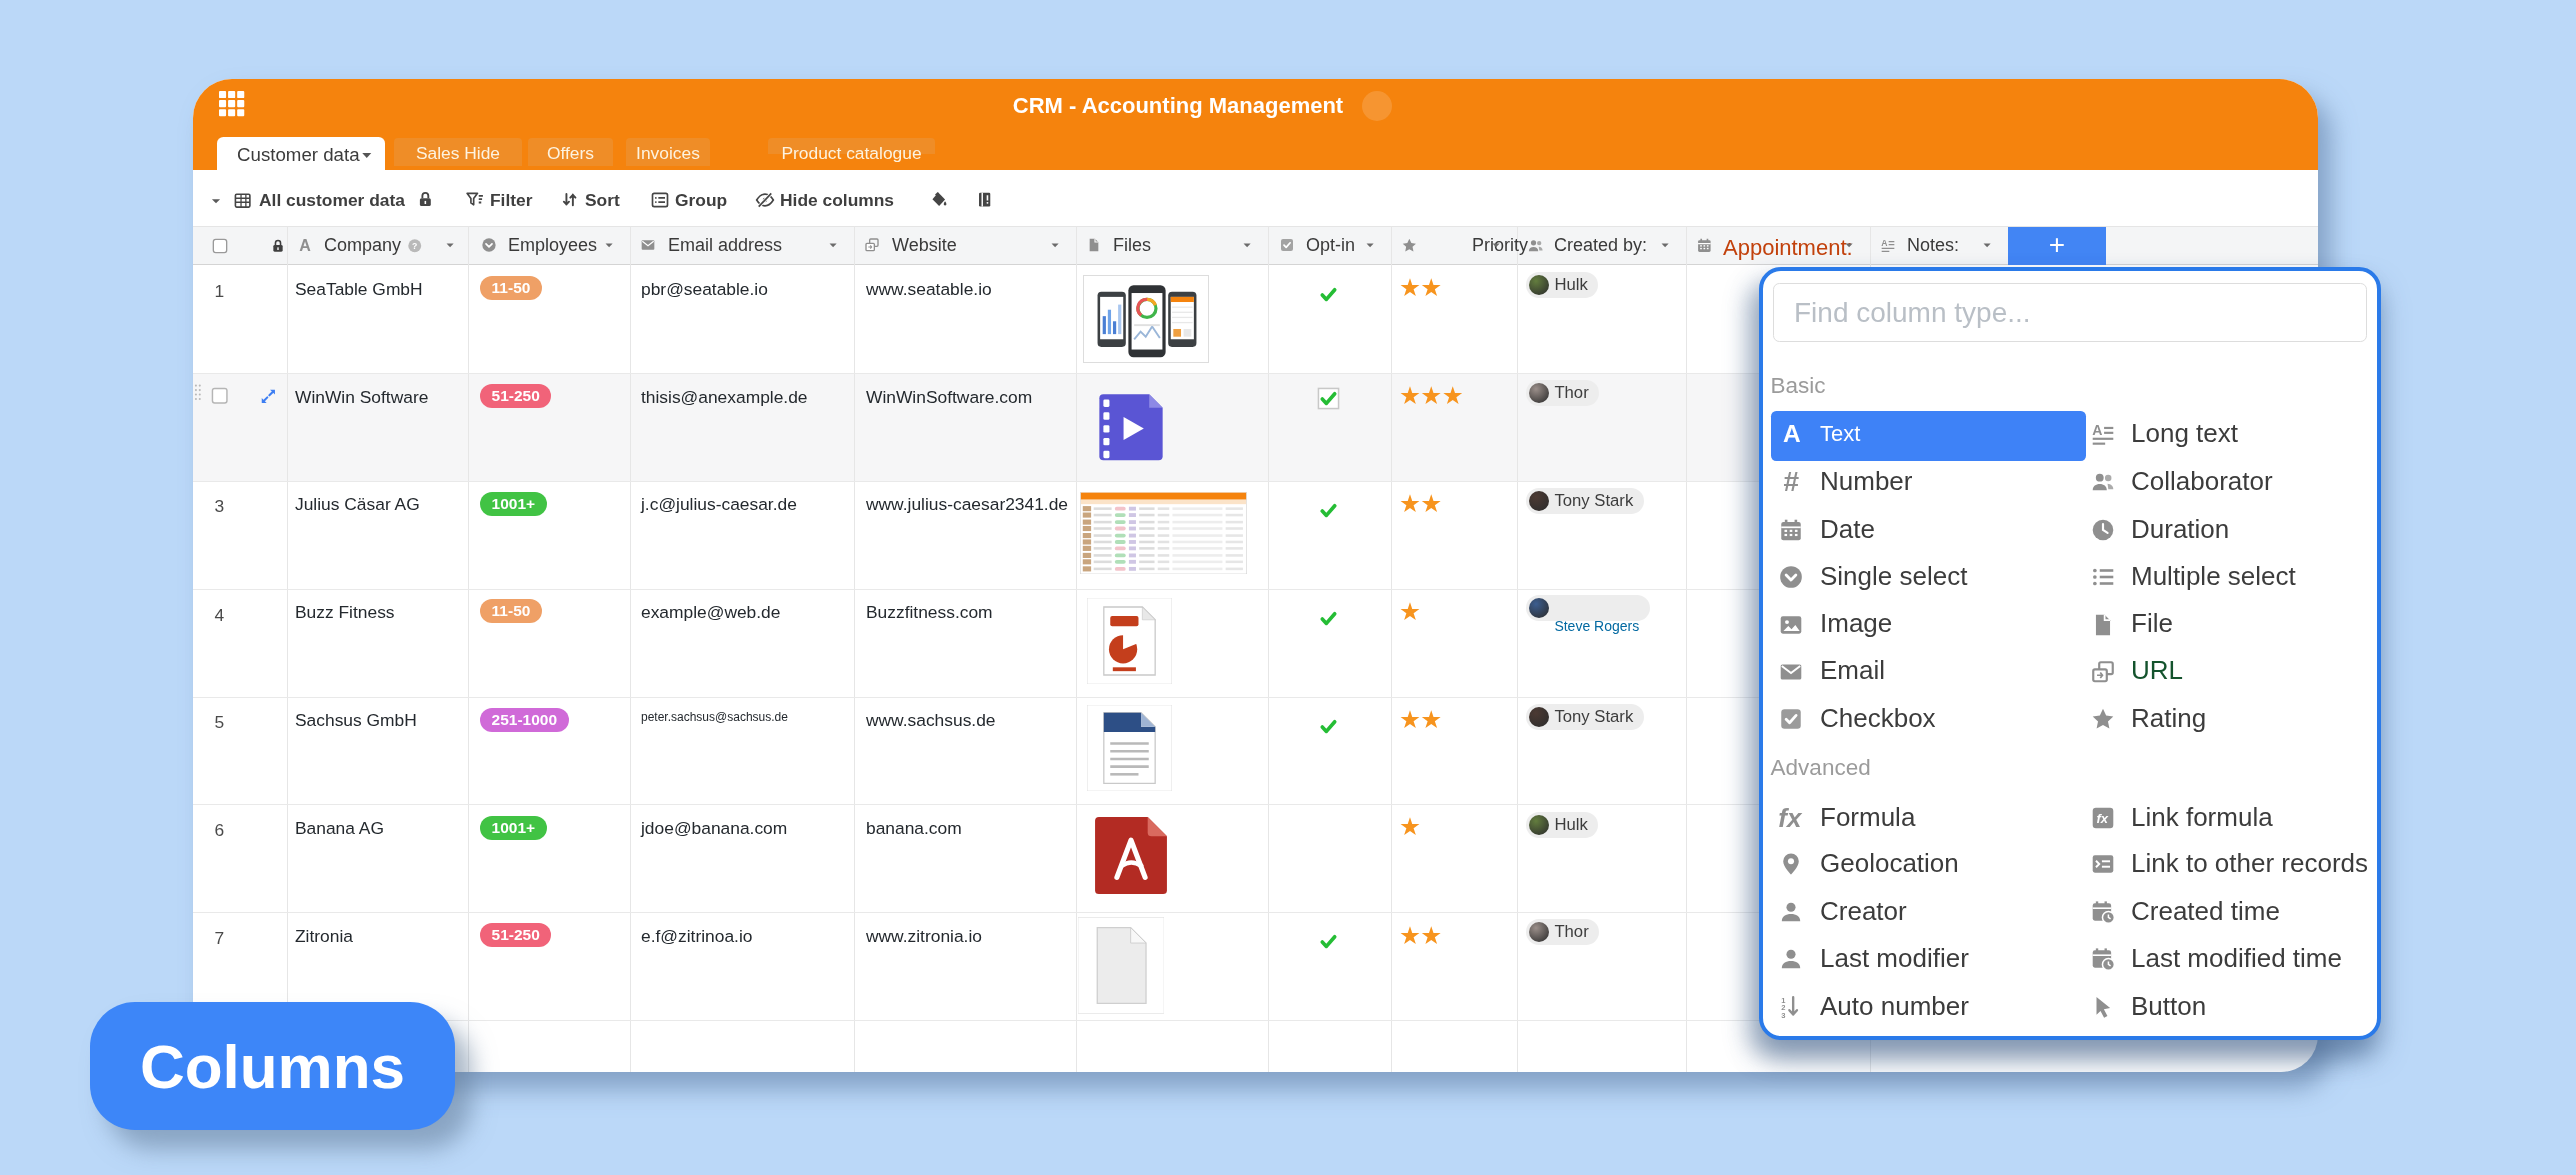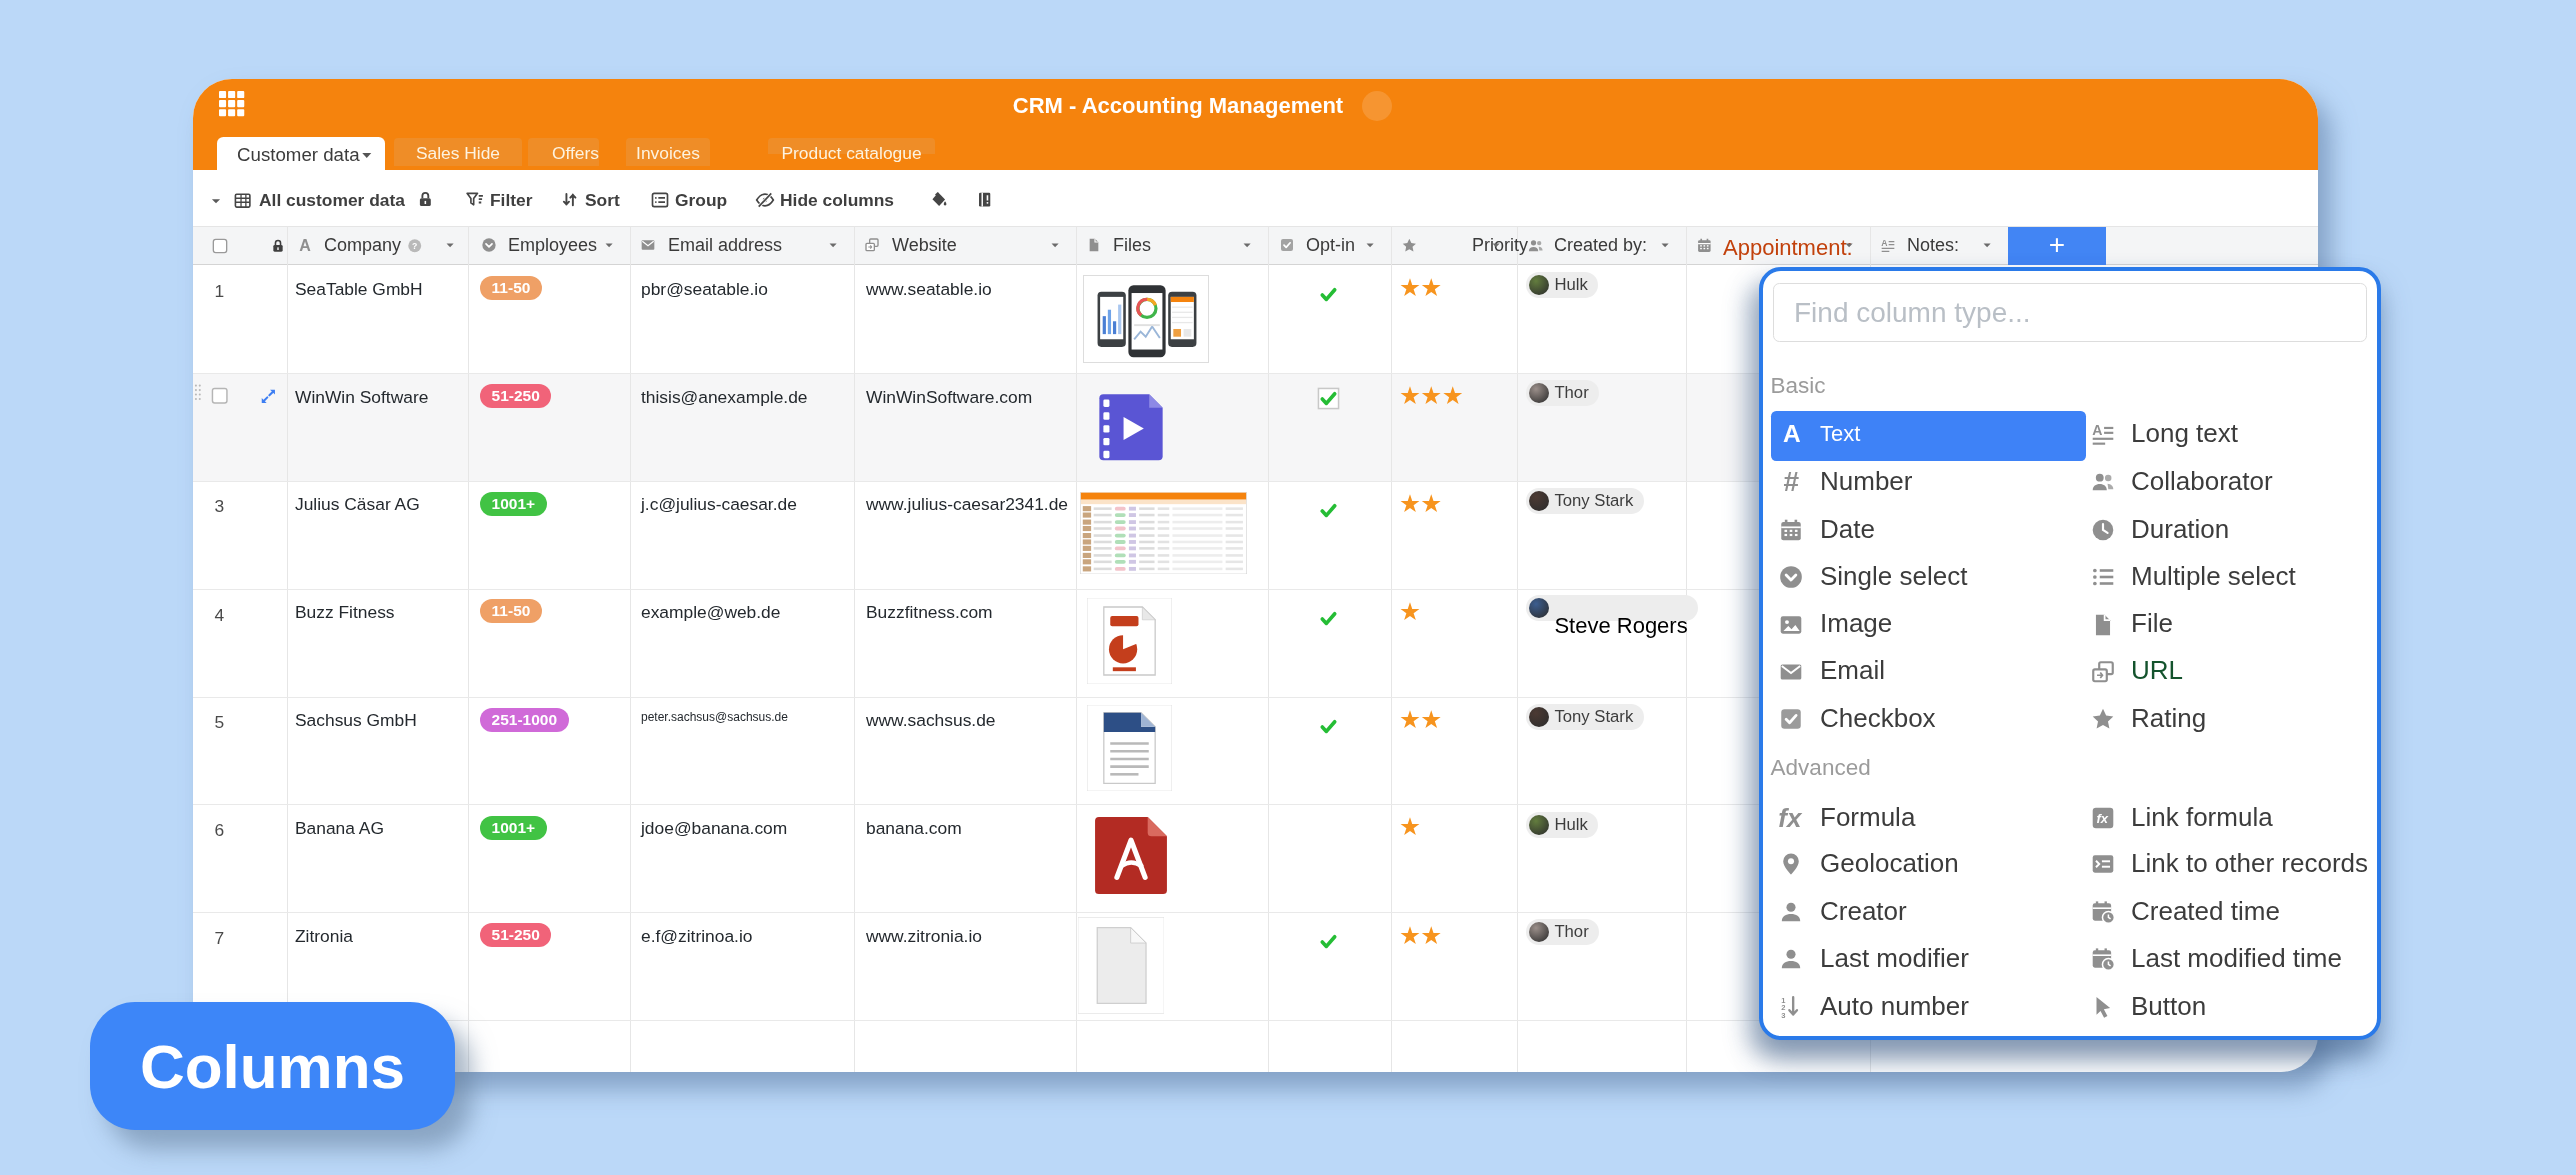--- a/index.html
+++ b/index.html
@@ -18,21 +18,21 @@
       <rect x="29.0" y="29.0" width="11.3" height="11.3" rx="1.5" fill="#fff"></rect>
     </svg>
 <div style="position:absolute;left:1169px;top:12.2px;width:30px;height:30px;border-radius:50%;background:rgba(255,255,255,0.15);"></div>
 <div style="position:absolute;left:985px;top:13.5px;transform:translateX(-50%);font-size:22px;font-weight:bold;color:#fff;white-space:nowrap;">CRM - Accounting Management</div>
 <div style="position:absolute;left:24px;top:58px;width:168px;height:33px;background:#fff;border-radius:6.4px 6.4px 0 0;"></div>
 <div style="position:absolute;left:44px;top:58px;height:33px;line-height:35px;font-size:18.7px;color:#3c3c3c;">Customer data</div>
 <svg style="position:absolute;left:167px;top:70px;" width="13.5" height="13.5" viewBox="0 0 24 24">
       <path d="M4 7 l8 9 8-9 z" fill="#555"></path>
     </svg>
 <div style="position:absolute;left:201px;top:59px;width:128px;height:28px;background:#ef8d27;border-radius:3.9px 3.9px 0 0;line-height:30px;text-align:center;font-size:17.4px;color:#fdf3e0;">Sales Hide</div>
-<div style="position:absolute;left:335px;top:59px;width:71px;height:28px;background:#ef8d27;border-radius:3.9px 3.9px 0 0;line-height:30px;text-align:right;font-size:17.4px;color:#fdf3e0;">Offers</div>
+<div style="position:absolute;left:335px;top:59px;width:85px;height:28px;background:#ef8d27;border-radius:3.9px 3.9px 0 0;line-height:30px;text-align:center;font-size:17.4px;color:#fdf3e0;">Offers</div>
 <div style="position:absolute;left:433px;top:59px;width:84px;height:28px;background:#ef8d27;border-radius:3.9px 3.9px 0 0;line-height:30px;text-align:center;font-size:17.4px;color:#fdf3e0;">Invoices</div>
 <div style="position:absolute;left:575px;top:59px;width:167px;height:16px;background:#ef8d27;border-radius:3.9px 3.9px 0 0;line-height:30px;text-align:center;font-size:17.4px;color:#fdf3e0;">Product catalogue</div>
 <svg style="position:absolute;left:15.5px;top:115px;" width="14" height="14" viewBox="0 0 24 24">
       <path d="M5 9 l7 7 7-7 z" fill="#5a5a5a"></path>
     </svg>
 <svg style="position:absolute;left:40px;top:112px;" width="19.3" height="19.3" viewBox="0 0 24 24">
       <rect x="3" y="4" width="18" height="16" rx="1.5" fill="none" stroke="#454545" stroke-width="2"></rect>
       <line x1="3" y1="9" x2="21" y2="9" stroke="#454545" stroke-width="2"></line>
       <line x1="3" y1="14" x2="21" y2="14" stroke="#454545" stroke-width="1.6"></line>
       <line x1="10" y1="4" x2="10" y2="20" stroke="#454545" stroke-width="1.6"></line>
@@ -270,21 +270,21 @@
 <div style="position:absolute;left:102px;top:523px;font-size:17.4px;color:#24292e;white-space:nowrap;">Buzz Fitness</div>
 <div style="position:absolute;left:287px;top:520px;height:24px;background:#efa066;border-radius:12.2px;color:#fff;font-size:15.5px;font-weight:bold;line-height:24px;padding:0 11.6px;display:inline-block;">11-50</div>
 <div style="position:absolute;left:448px;top:523px;font-size:17.4px;color:#24292e;white-space:nowrap;">example@web.de</div>
 <div style="position:absolute;left:673px;top:523px;font-size:17.4px;color:#24292e;white-space:nowrap;">Buzzfitness.com</div>
 <svg style="position:absolute;left:1124px;top:528px;" width="23" height="23" viewBox="0 0 24 24">
       <path d="M5.5 12.5 l4.3 4.6 8.7-10" fill="none" stroke="#25bd35" stroke-width="3.8" stroke-linecap="round" stroke-linejoin="round"></path>
     </svg>
 <div style="position:absolute;left:1206px;top:520px;font-size:24.5px;color:#f7941e;letter-spacing:-0.6px;line-height:26px;">★</div>
 <div style="position:absolute;left:1333px;top:516px;height:26px;background:#ededed;border-radius:13px;display:inline-flex;align-items:center;padding:0 10.3px 0 2.6px;">
       <div style="width:20px;height:20px;border-radius:50%;background:radial-gradient(circle at 35% 30%, #3c5e90 0%, #2c2c2c 95%);margin-right:5.8px;"></div>
-      <span style="font-size:22px;color:#000000;white-space:nowrap;margin-top:36px;">Steve Rogers</span>
+      <span style="font-size:14px;color:#0369a1;white-space:nowrap;margin-top:36px;">Steve Rogers</span>
     </div>
 <div style="position:absolute;left:10.3px;top:633px;width:32px;text-align:center;font-size:17.4px;color:#4a4a4a;">5</div>
 <div style="position:absolute;left:102px;top:631px;font-size:17.4px;color:#24292e;white-space:nowrap;">Sachsus GmbH</div>
 <div style="position:absolute;left:287px;top:629px;height:24px;background:#d06ad8;border-radius:12.2px;color:#fff;font-size:15.5px;font-weight:bold;line-height:24px;padding:0 11.6px;display:inline-block;">251-1000</div>
 <div style="position:absolute;left:448px;top:631px;font-size:12px;color:#24292e;white-space:nowrap;">peter.sachsus@sachsus.de</div>
 <div style="position:absolute;left:673px;top:631px;font-size:17.4px;color:#24292e;white-space:nowrap;">www.sachsus.de</div>
 <svg style="position:absolute;left:1124px;top:636px;" width="23" height="23" viewBox="0 0 24 24">
       <path d="M5.5 12.5 l4.3 4.6 8.7-10" fill="none" stroke="#25bd35" stroke-width="3.8" stroke-linecap="round" stroke-linejoin="round"></path>
     </svg>
 <div style="position:absolute;left:1206px;top:628px;font-size:24.5px;color:#f7941e;letter-spacing:-0.6px;line-height:26px;">★★</div>

